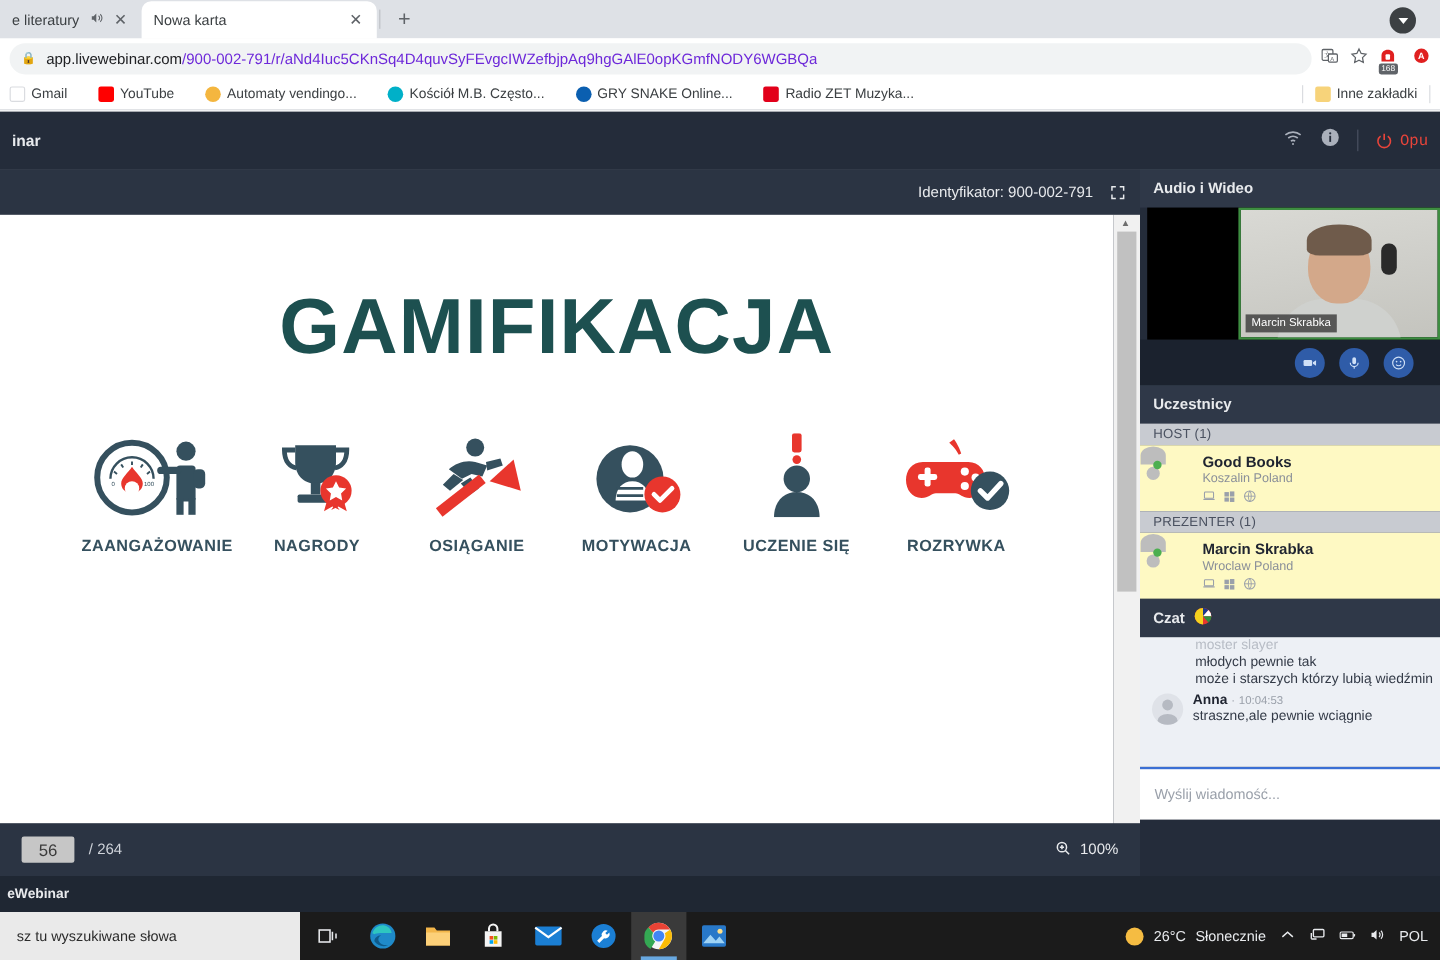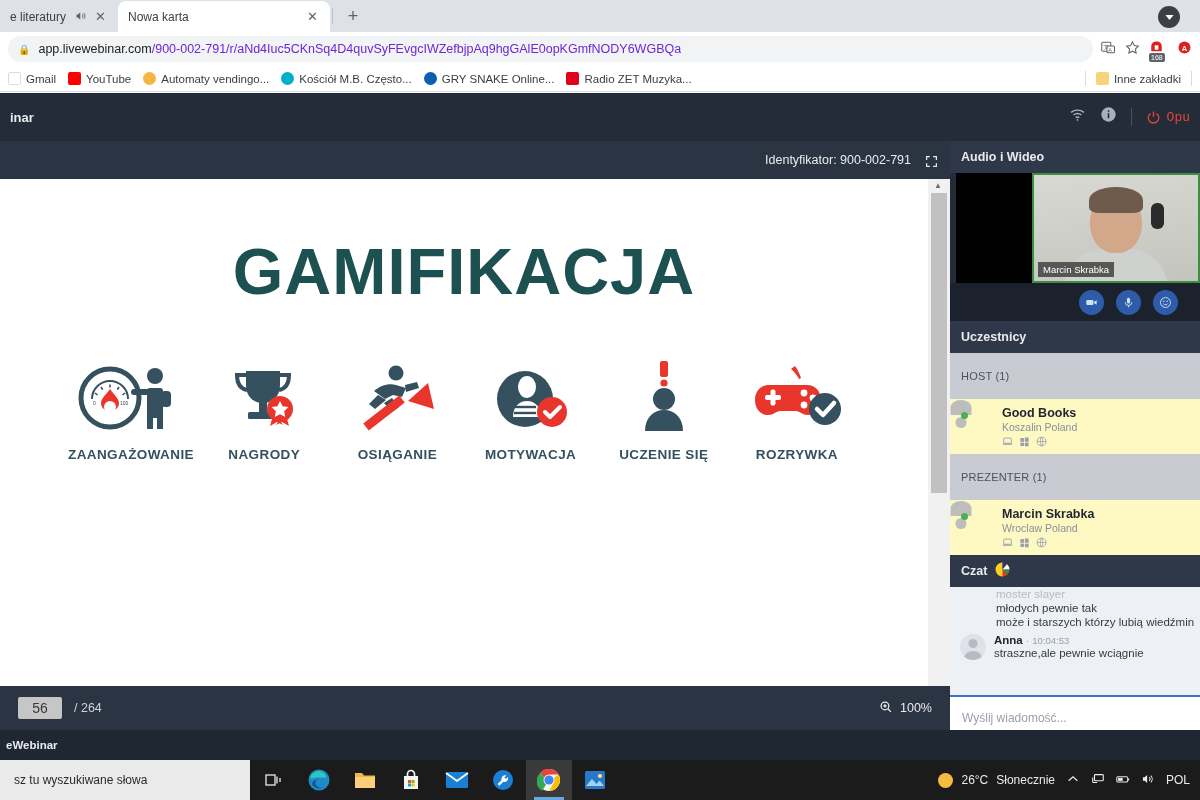--- a/index.html
+++ b/index.html
@@ -14,21 +14,21 @@
   .tabstrip {
     position: absolute; top: 0; left: 0; width: 1200px; height: 32px;
     background: #dee1e6; display: flex; align-items: flex-end;
   }
   .tab {
     height: 31px; display: flex; align-items: center; gap: 6px;
     padding: 0 10px; font-size: 12px; color: #3c4043;
     border-radius: 8px 8px 0 0; position: relative;
   }
   .tab.inactive { width: 118px; background: #dee1e6; }
-  .tab.active { width: 212px; background: #ffffff; }
+  .tab.active { width: 196px; background: #ffffff; }
   .tab-title { white-space: nowrap; overflow: hidden; text-overflow: clip; flex: 1; }
   .tab-audio { font-size: 11px; color: #5f6368; }
   .tab-close { font-size: 13px; color: #5f6368; line-height: 1; padding: 0 2px; cursor: pointer; }
   .newtab {
     width: 28px; height: 28px; margin-left: 4px; margin-bottom: 2px;
     display: flex; align-items: center; justify-content: center;
     font-size: 18px; color: #5f6368; cursor: pointer;
   }
   .tabstrip-sep { width: 1px; height: 16px; background: #bdc1c6; margin: 0 2px 8px 2px; }
   .tabstrip-right {
@@ -57,21 +57,21 @@
   .omni-icons { display: flex; align-items: center; gap: 9px; padding-left: 8px; }
   .omni-icons svg { width: 15px; height: 15px; }
   .ext-badge { position: relative; width: 19px; height: 19px; }
   .ext-badge .cnt {
     position: absolute; bottom: -3px; left: 0px; background: #5f6368; color: #fff;
     font-size: 7px; line-height: 9px; padding: 0 2px; border-radius: 2px;
   }
 
   .bookmarks {
     position: absolute; top: 66px; left: 0; width: 1200px; height: 26px;
-    background: #fff; display: flex; align-items: center; gap: 12px;
+    background: #fff; display: flex; align-items: center; gap: 26px;
     padding: 0 8px; font-size: 11.5px; color: #3c4043;
     border-bottom: 1px solid #dadce0;
   }
   .bm { display: flex; align-items: center; gap: 5px; white-space: nowrap; cursor: pointer; }
   .bm-ico { width: 13px; height: 13px; border-radius: 2px; flex: 0 0 13px; }
   .bm-right { margin-left: auto; display: flex; align-items: center; gap: 10px; }
   .bm-divider { width: 1px; height: 15px; background: #dadce0; }
 
   
   .app-header {
@@ -168,21 +168,21 @@
     position: absolute; bottom: 4px; left: 4px; background: rgba(60,60,60,.82);
     color: #fff; font-size: 9.5px; padding: 2px 5px;
   }
   .video-ctrls { height: 38px; background: #1b222e; display: flex; align-items: center; justify-content: flex-end; gap: 12px; padding-right: 22px; }
   .vbtn {
     width: 25px; height: 25px; border-radius: 50%; background: #2f5ca8;
     display: flex; align-items: center; justify-content: center; cursor: pointer;
   }
   .vbtn svg { width: 13px; height: 13px; fill: #cfe0f7; }
 
-  .grp-head { background: #c8cbd1; color: #4a5160; font-size: 11px; padding: 17px 11px; letter-spacing: .2px; }
+  .grp-head { background: #c8cbd1; color: #4a5160; font-size: 11px; padding: 3px 11px; letter-spacing: .2px; }
   .person { background: #fef9c3; display: flex; align-items: center; gap: 9px; padding: 7px 11px; }
   .avatar-wrap { position: relative; width: 32px; height: 32px; flex: 0 0 32px; }
   .avatar {
     width: 32px; height: 32px; border-radius: 50%; background: #efefef;
     position: relative; overflow: hidden;
   }
   .avatar::before {
     content: ""; position: absolute; top: 6px; left: 50%; transform: translateX(-50%);
     width: 11px; height: 11px; border-radius: 50%; background: #bdbdbd;
   }

